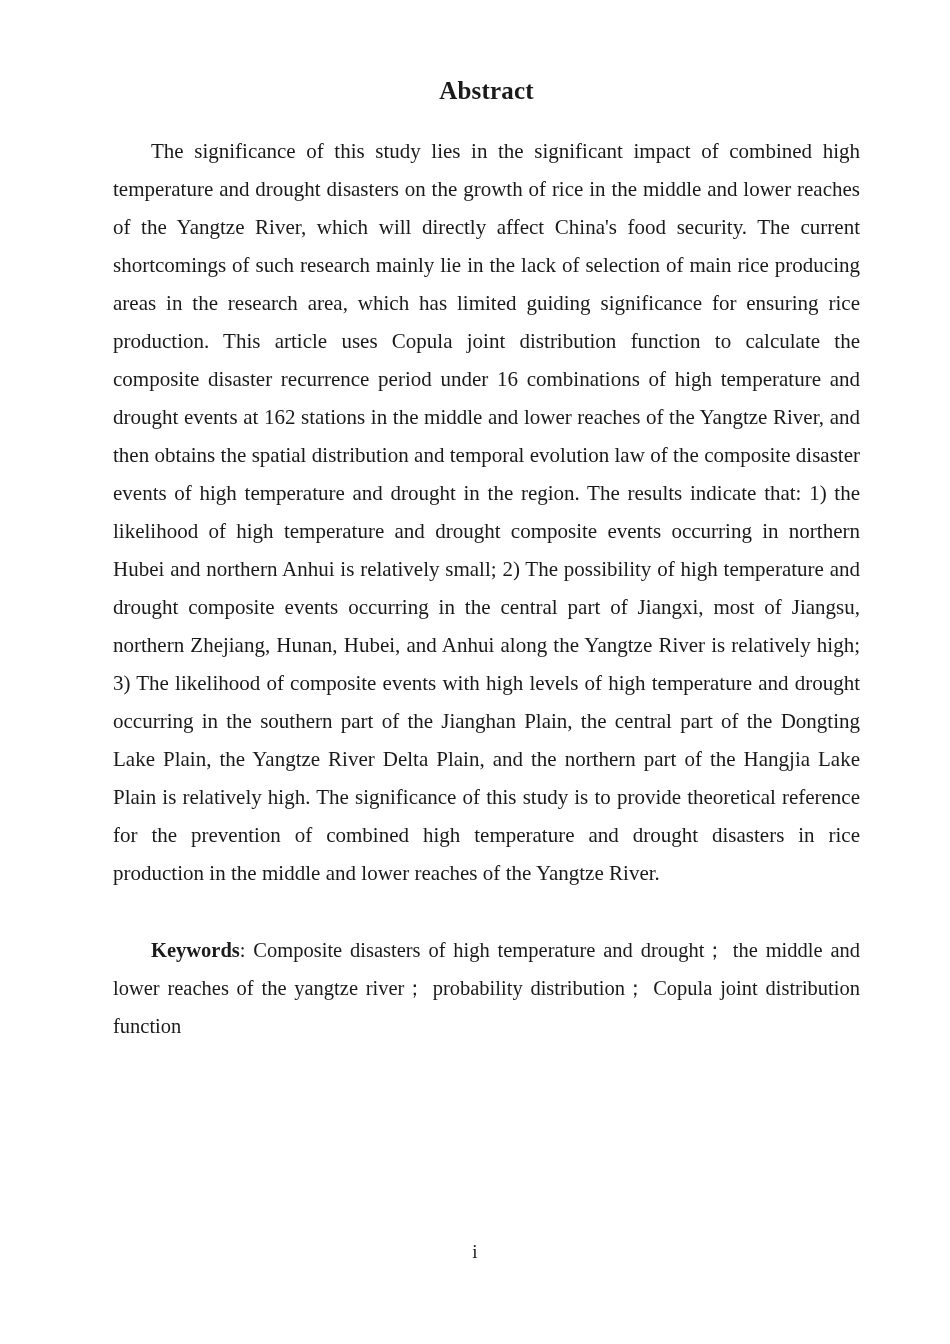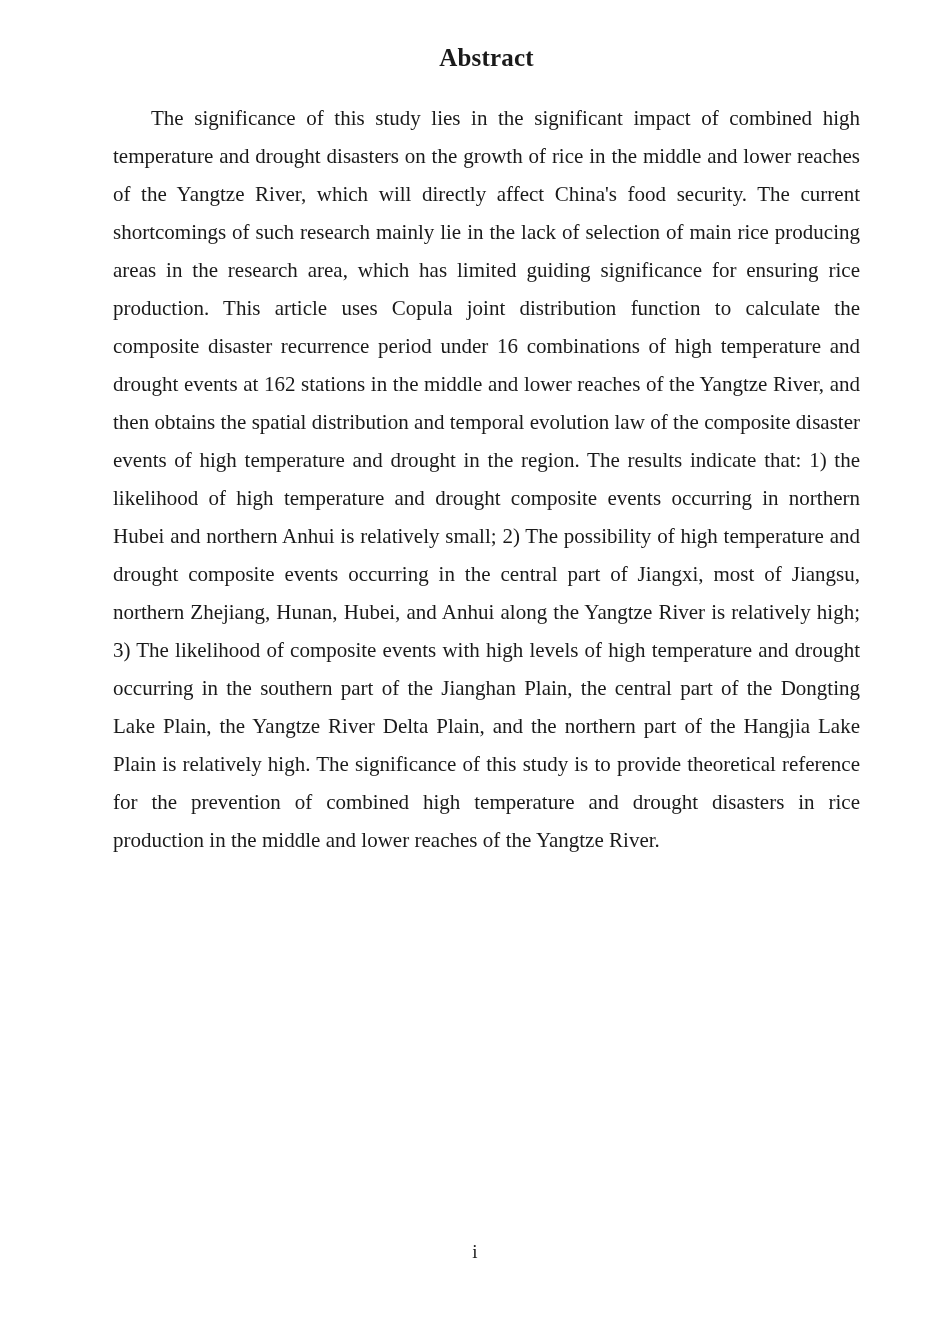--- a/index.html
+++ b/index.html
@@ -25,21 +25,21 @@
     top: 0;
     width: 747px;
   }
 
   .abstract-title {
     text-align: center;
     font-size: 25px;
     font-weight: bold;
     letter-spacing: 0.2px;
     margin: 0;
-    padding-top: 43px;
+    padding-top: 76px;
     line-height: 30px;
   }
 
   .body-paragraph {
     margin: 0;
     padding-top: 26px;
     font-size: 21px;
     line-height: 38px;
     text-align: justify;
     text-justify: inter-word;
@@ -76,18 +76,21 @@
 <body>
 
 <div class="page">
 
   <div class="content">
 
     <h1 class="abstract-title">Abstract</h1>
 
     <p class="body-paragraph">The significance of this study lies in the significant impact of combined high temperature and drought disasters on the growth of rice in the middle and lower reaches of the Yangtze River, which will directly affect China's food security. The current shortcomings of such research mainly lie in the lack of selection of main rice producing areas in the research area, which has limited guiding significance for ensuring rice production. This article uses Copula joint distribution function to calculate the composite disaster recurrence period under 16 combinations of high temperature and drought events at 162 stations in the middle and lower reaches of the Yangtze River, and then obtains the spatial distribution and temporal evolution law of the composite disaster events of high temperature and drought in the region. The results indicate that: 1) the likelihood of high temperature and drought composite events occurring in northern Hubei and northern Anhui is relatively small; 2) The possibility of high temperature and drought composite events occurring in the central part of Jiangxi, most of Jiangsu, northern Zhejiang, Hunan, Hubei, and Anhui along the Yangtze River is relatively high; 3) The likelihood of composite events with high levels of high temperature and drought occurring in the southern part of the Jianghan Plain, the central part of the Dongting Lake Plain, the Yangtze River Delta Plain, and the northern part of the Hangjia Lake Plain is relatively high. The significance of this study is to provide theoretical reference for the prevention of combined high temperature and drought disasters in rice production in the middle and lower reaches of the Yangtze River.</p>
 
+    <p class="keywords-block">
+      <span class="keywords-label">Keywords</span><span>: </span><span>Composite disasters of high temperature and drought；  the middle and lower reaches of the yangtze river；  probability distribution；  Copula joint distribution function</span>
+    </p>
 
   </div>
 
   <div class="page-number">i</div>
 
 </div>
 
 </body></html>

